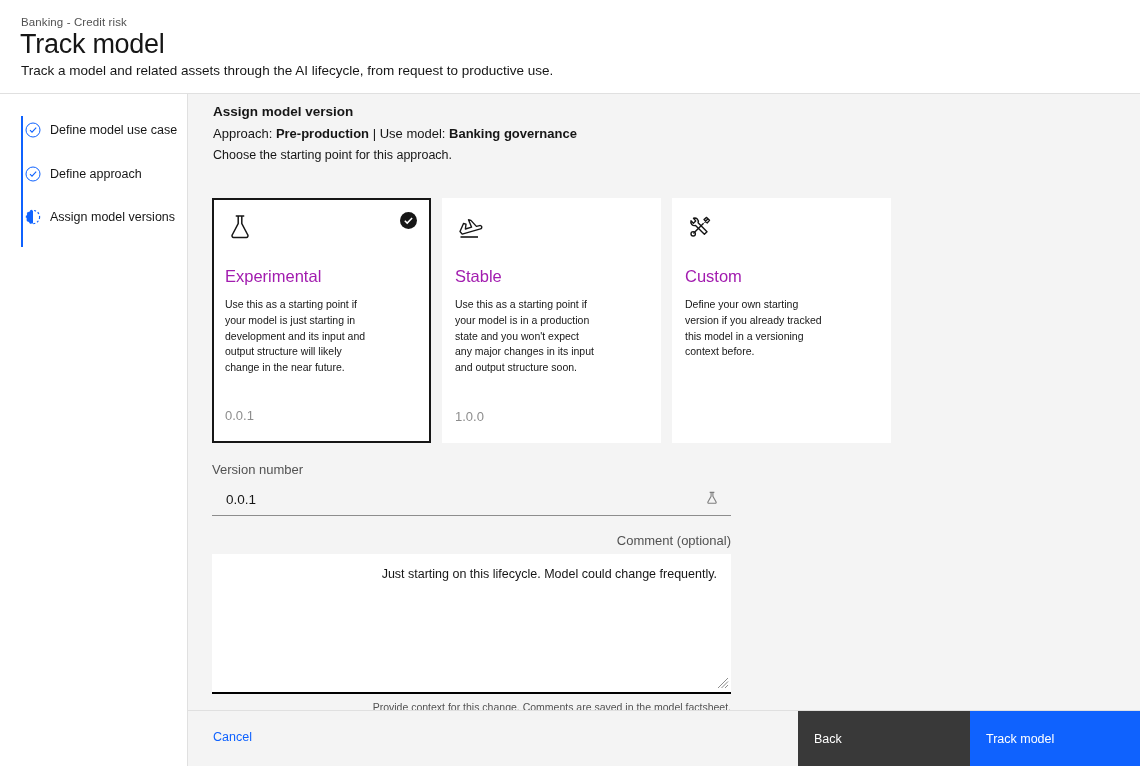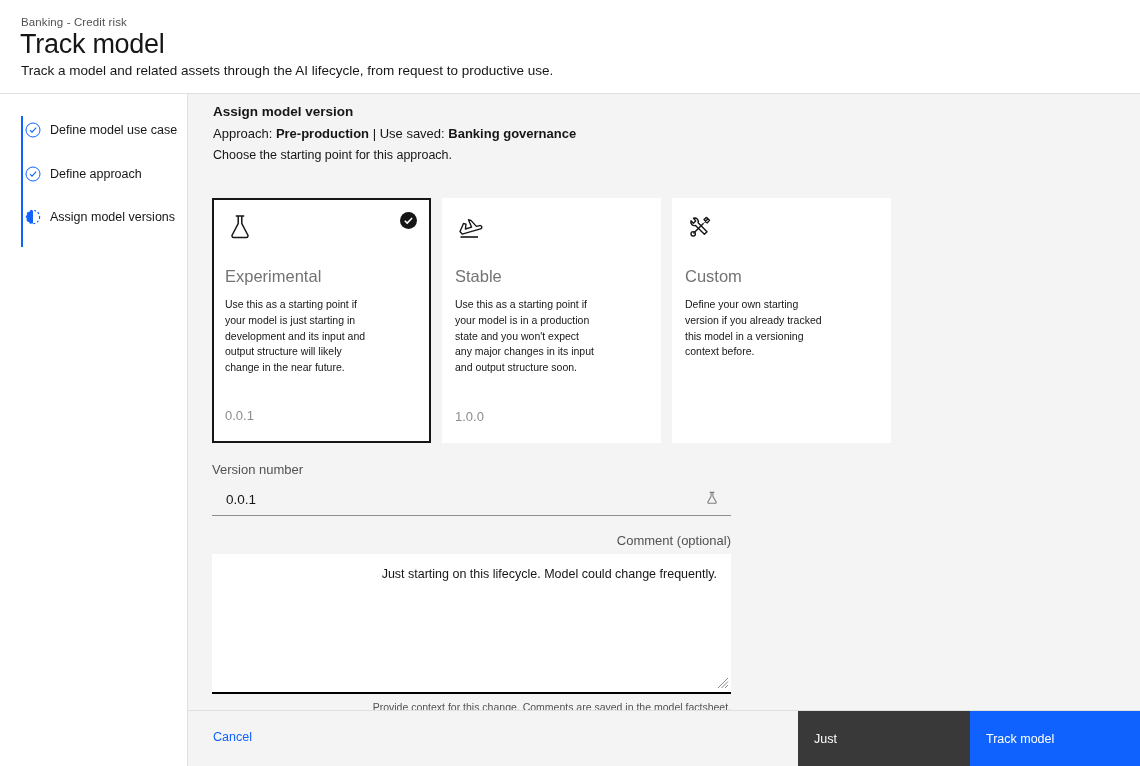--- a/index.html
+++ b/index.html
@@ -154,21 +154,21 @@
   .card-check {
     position: absolute;
     right: 12px; top: 12px;
     width: 17px; height: 17px;
   }
   .card-title {
     position: absolute;
     left: 12px; top: 68px;
     font-size: 16.5px;
     font-weight: 400;
-    color: #737373;
+    color: #a21caf;
   }
   .card.selected .card-title { left: 11px; top: 67px; }
   .card-desc {
     position: absolute;
     left: 12px; top: 98px;
     width: 142px;
     font-size: 10.5px;
     line-height: 1.5;
     color: #161616;
   }
@@ -333,21 +333,21 @@
       </div>
 
     </div>
   </div>
 
   <div class="content">
 
     <div class="content-title">Assign model version</div>
 
     <div class="approach-line">
-      <span>Approach: </span><b>Pre-production</b><span> | </span><span>Use saved: </span><b>Banking governance</b>
+      <span>Approach: </span><b>Pre-production</b><span> | </span><span>Use model: </span><b>Banking governance</b>
     </div>
 
     <div class="choose-line">Choose the starting point for this approach.</div>
 
     <div class="cards">
 
       <div class="card selected">
         <span class="card-icon">
           <svg viewBox="0 0 32 32" width="32" height="32">
             <path d="M12.5 5 h7 M14.2 5 v7.5 L8.2 24 a1.6 1.6 0 0 0 1.4 2.4 h12.8 a1.6 1.6 0 0 0 1.4 -2.4 L17.8 12.5 V5" fill="none" stroke="#161616" stroke-width="1.5" stroke-linecap="square"></path>
@@ -417,17 +417,17 @@
           </span>
         </div>
         <div class="helper-text">Provide context for this change. Comments are saved in the model factsheet.</div>
       </div>
 
     </div>
   </div>
 
   <div class="footer">
     <a class="cancel-link">Cancel</a>
-    <button class="btn-back">Just</button>
+    <button class="btn-back">Back</button>
     <button class="btn-primary">Track model</button>
   </div>
 
 </div>
 
 </body></html>

